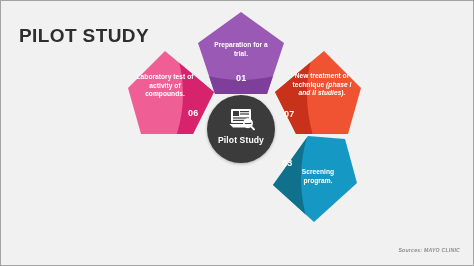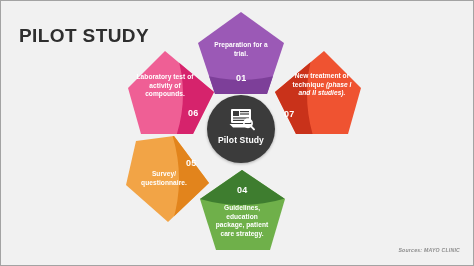--- a/index.html
+++ b/index.html
@@ -142,52 +142,37 @@
           <path d="M -5,-5 L 44,-5 Q 26,46 44,97 L -5,97 Z" fill="#c9321a"></path>
         </g>
       </svg>
       <div class="txt">
         <span>New treatment or technique</span>
         <span class="sub">(phase I and II studies).</span>
       </div>
       <div class="num">07</div>
     </div>
 
-
-    <div class="node" id="n04">
-      <svg viewBox="0 0 92 92">
-        <defs>
-          <clipPath id="clip04">
-            <polygon points="46,4 89,33 74,84 20,84 4,33"></polygon>
-          </clipPath>
-        </defs>
-        <polygon points="46,4 89,33 74,84 20,84 4,33" fill="#6fb04a"></polygon>
-        <g clip-path="url(#clip04)">
-          <path d="M -5,-5 L 97,-5 L 97,30 Q 46,48 -5,30 Z" fill="#3e7d2f"></path>
-        </g>
-      </svg>
-      <div class="txt">Guidelines, education package, patient care strategy.</div>
-      <div class="num">04</div>
-    </div>
-
-    <div class="node" id="n05">
-      <svg viewBox="0 0 92 92">
-        <defs>
-          <clipPath id="clip05">
-            <polygon points="52,3 87,50 46,89 4,52 14,8"></polygon>
-          </clipPath>
-        </defs>
-        <polygon points="52,3 87,50 46,89 4,52 14,8" fill="#f2a446"></polygon>
-        <g clip-path="url(#clip05)">
-          <path d="M 48,-5 L 97,-5 L 97,97 L 48,97 Q 66,46 48,-5 Z" fill="#e2841c"></path>
-        </g>
-      </svg>
-      <div class="txt">Survey/ questionnaire.</div>
-      <div class="num">05</div>
-    </div>
+    <div class="node" id="n03">
+      <svg viewBox="0 0 92 92">
+        <defs>
+          <clipPath id="clip03">
+            <polygon points="40,3 77,6 89,50 46,89 5,52"></polygon>
+          </clipPath>
+        </defs>
+        <polygon points="40,3 77,6 89,50 46,89 5,52" fill="#1598c3"></polygon>
+        <g clip-path="url(#clip03)">
+          <path d="M -5,-5 L 42,-5 Q 24,44 42,97 L -5,97 Z" fill="#10718c"></path>
+        </g>
+      </svg>
+      <div class="txt">Screening program.</div>
+      <div class="num">03</div>
+    </div>
+
+
 
     <div class="node" id="n06">
       <svg viewBox="0 0 92 92">
         <defs>
           <clipPath id="clip06">
             <polygon points="40,3 89,44 68,86 16,86 3,40"></polygon>
           </clipPath>
         </defs>
         <polygon points="40,3 89,44 68,86 16,86 3,40" fill="#ef5f95"></polygon>
         <g clip-path="url(#clip06)">

